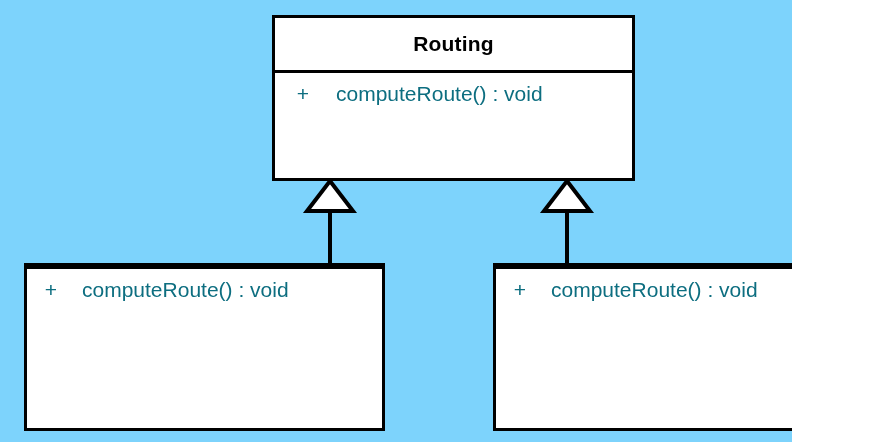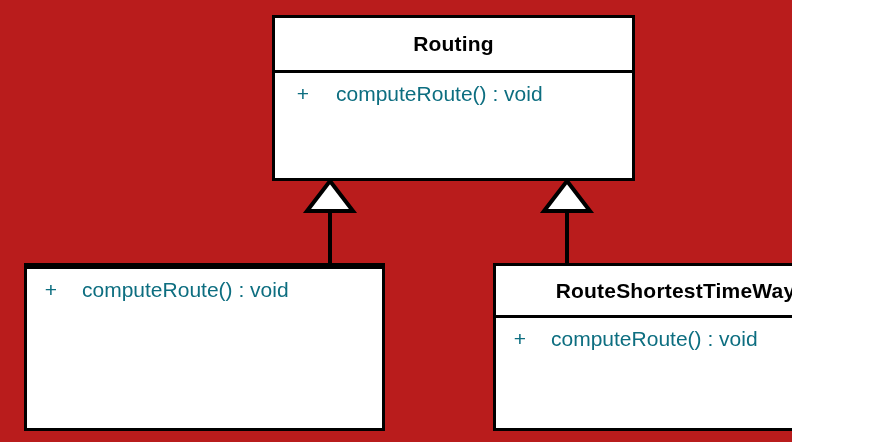--- a/index.html
+++ b/index.html
@@ -8,21 +8,21 @@
     padding: 0;
     background: #ffffff;
   }
   body {
     font-family: "Liberation Sans", sans-serif;
   }
   #diagram-canvas {
     position: relative;
     width: 792px;
     height: 442px;
-    background: #b91c1c;
+    background: #7dd3fc;
     overflow: hidden;
     text-decoration: underline;
   }
   .uml-class {
     position: absolute;
     box-sizing: border-box;
     background: #ffffff;
     border: 3px solid #000000;
     z-index: 3;
   }
@@ -177,21 +177,20 @@
     <div class="compartment-divider"></div>
     <div class="class-members">
       <div class="member-row">
         <span class="member-visibility">+</span>
         <span class="member-signature">computeRoute() : void</span>
       </div>
     </div>
   </div>
 
   <div id="class-routeshortesttimeway" class="uml-class">
-    <div class="class-title">RouteShortestTimeWay</div>
     <div class="compartment-divider"></div>
     <div class="class-members">
       <div class="member-row">
         <span class="member-visibility">+</span>
         <span class="member-signature">computeRoute() : void</span>
       </div>
     </div>
   </div>
 
 </div>

